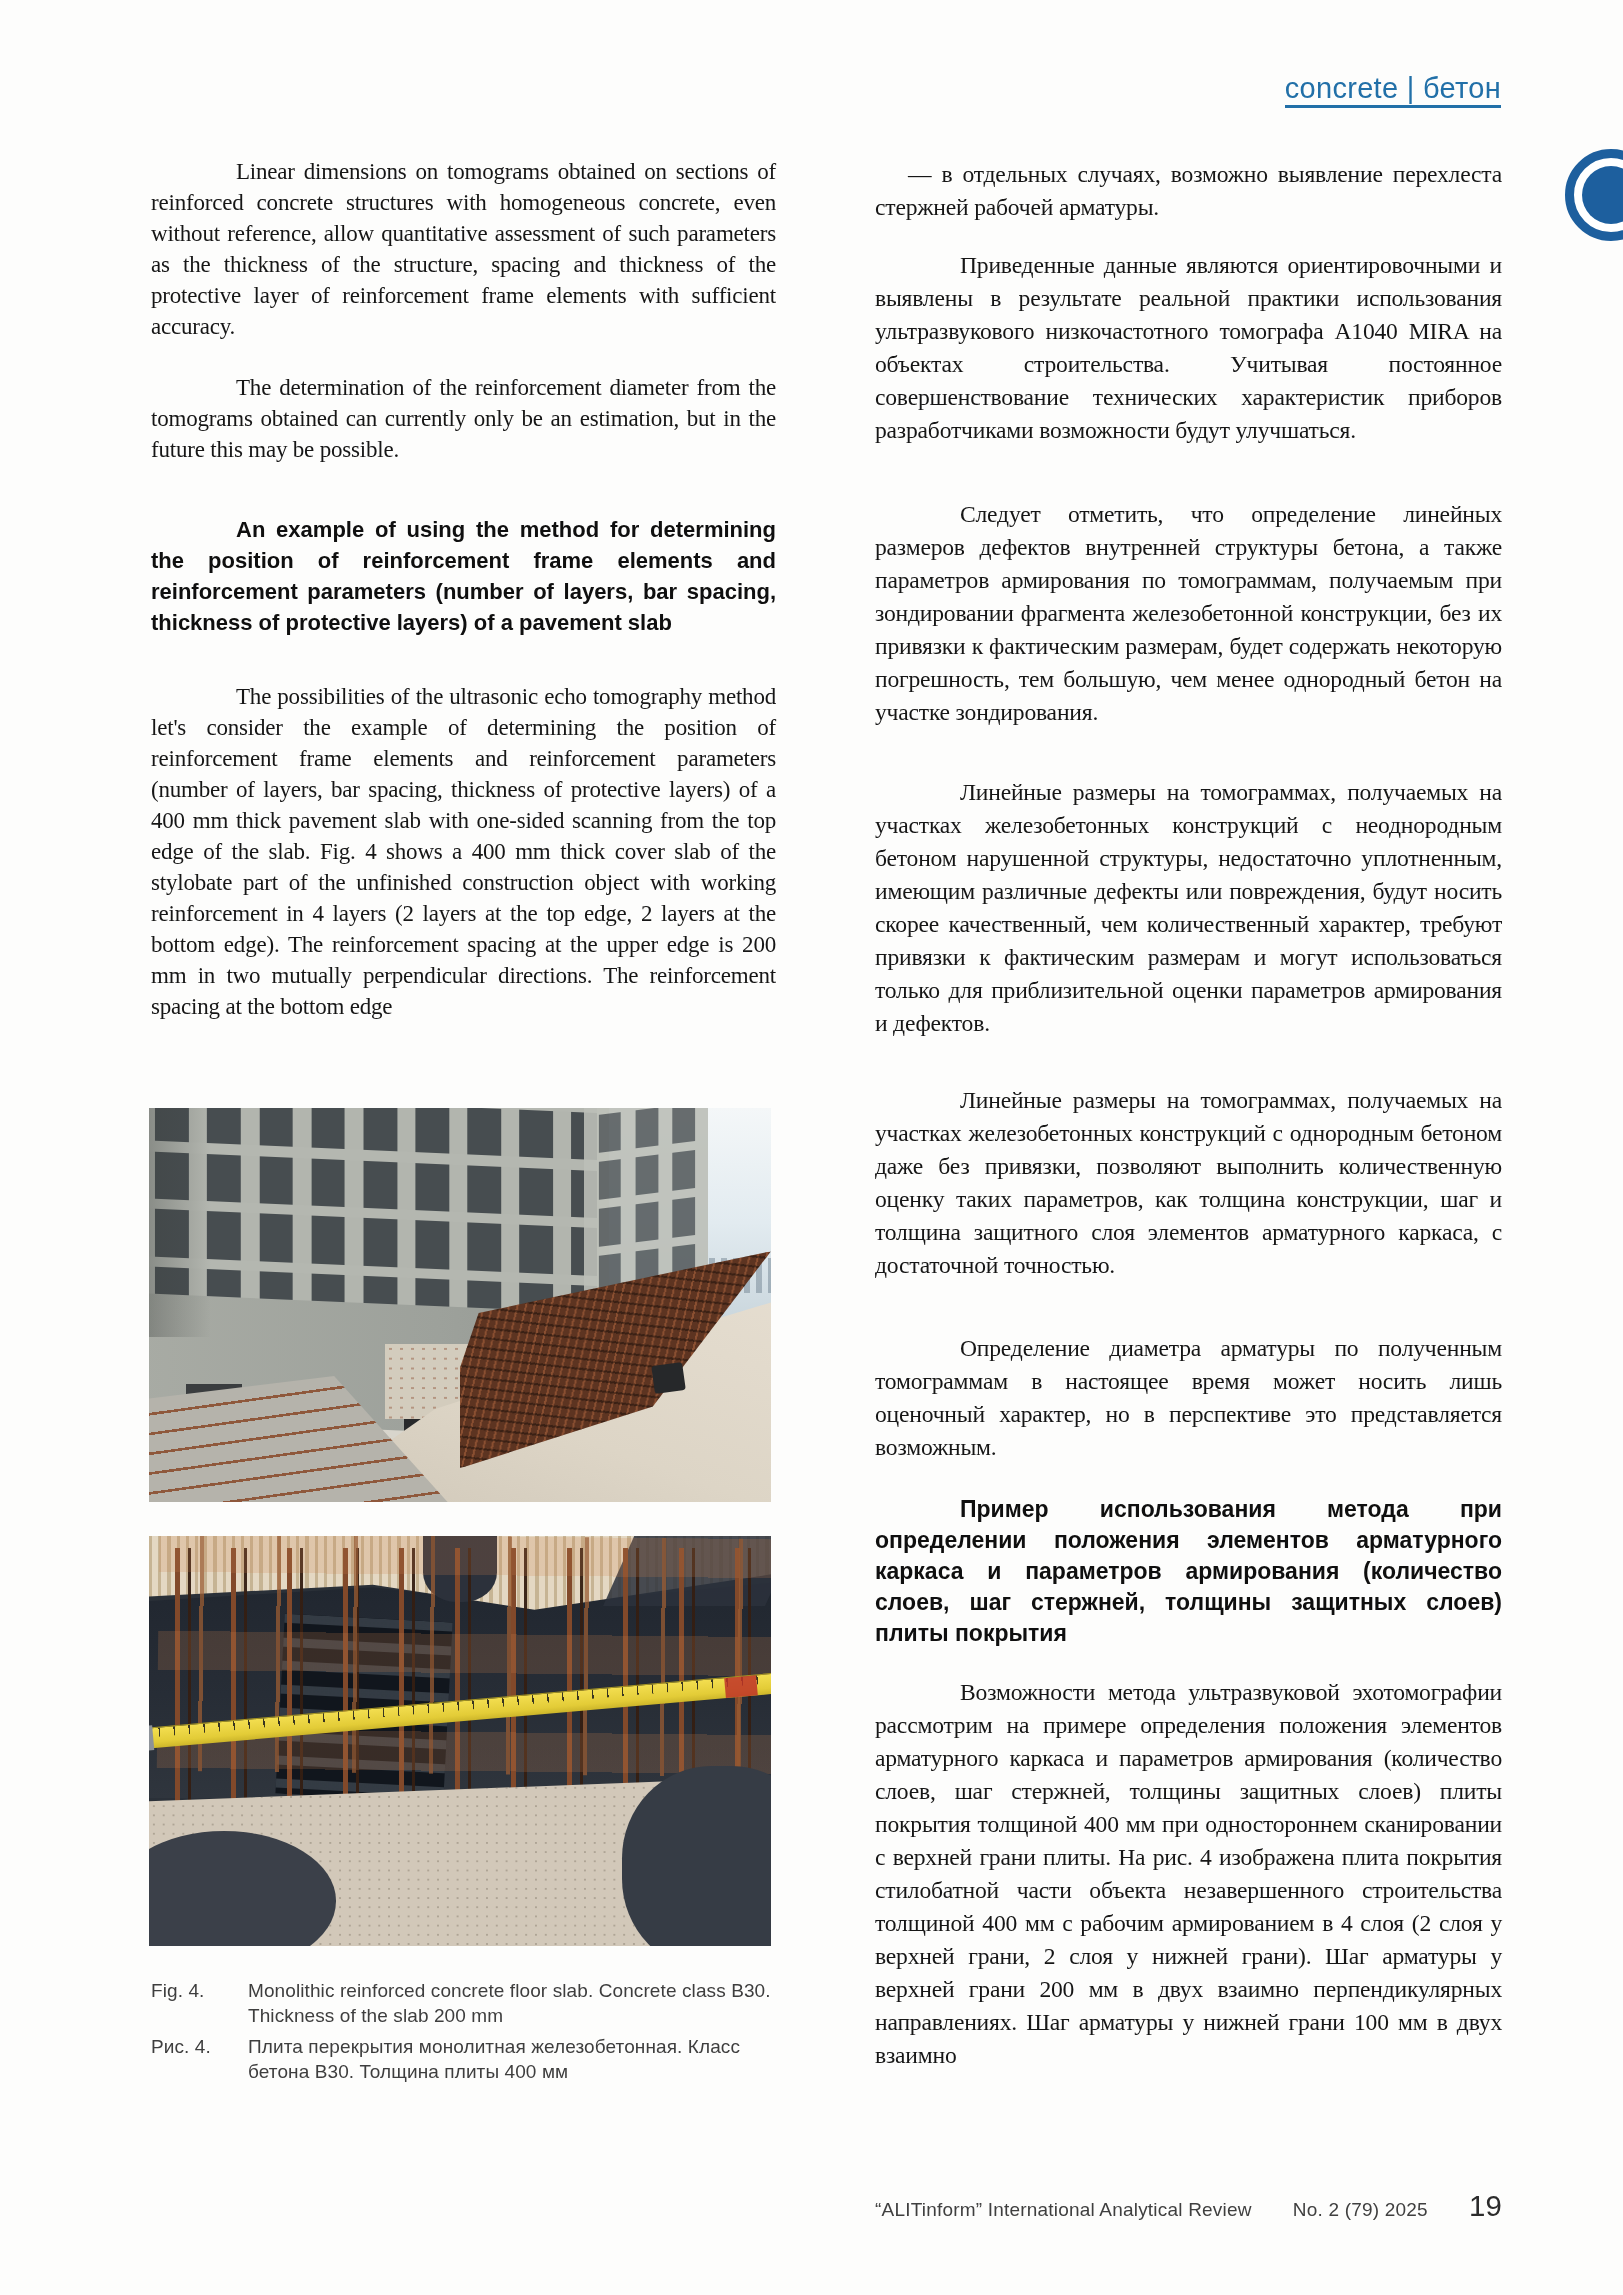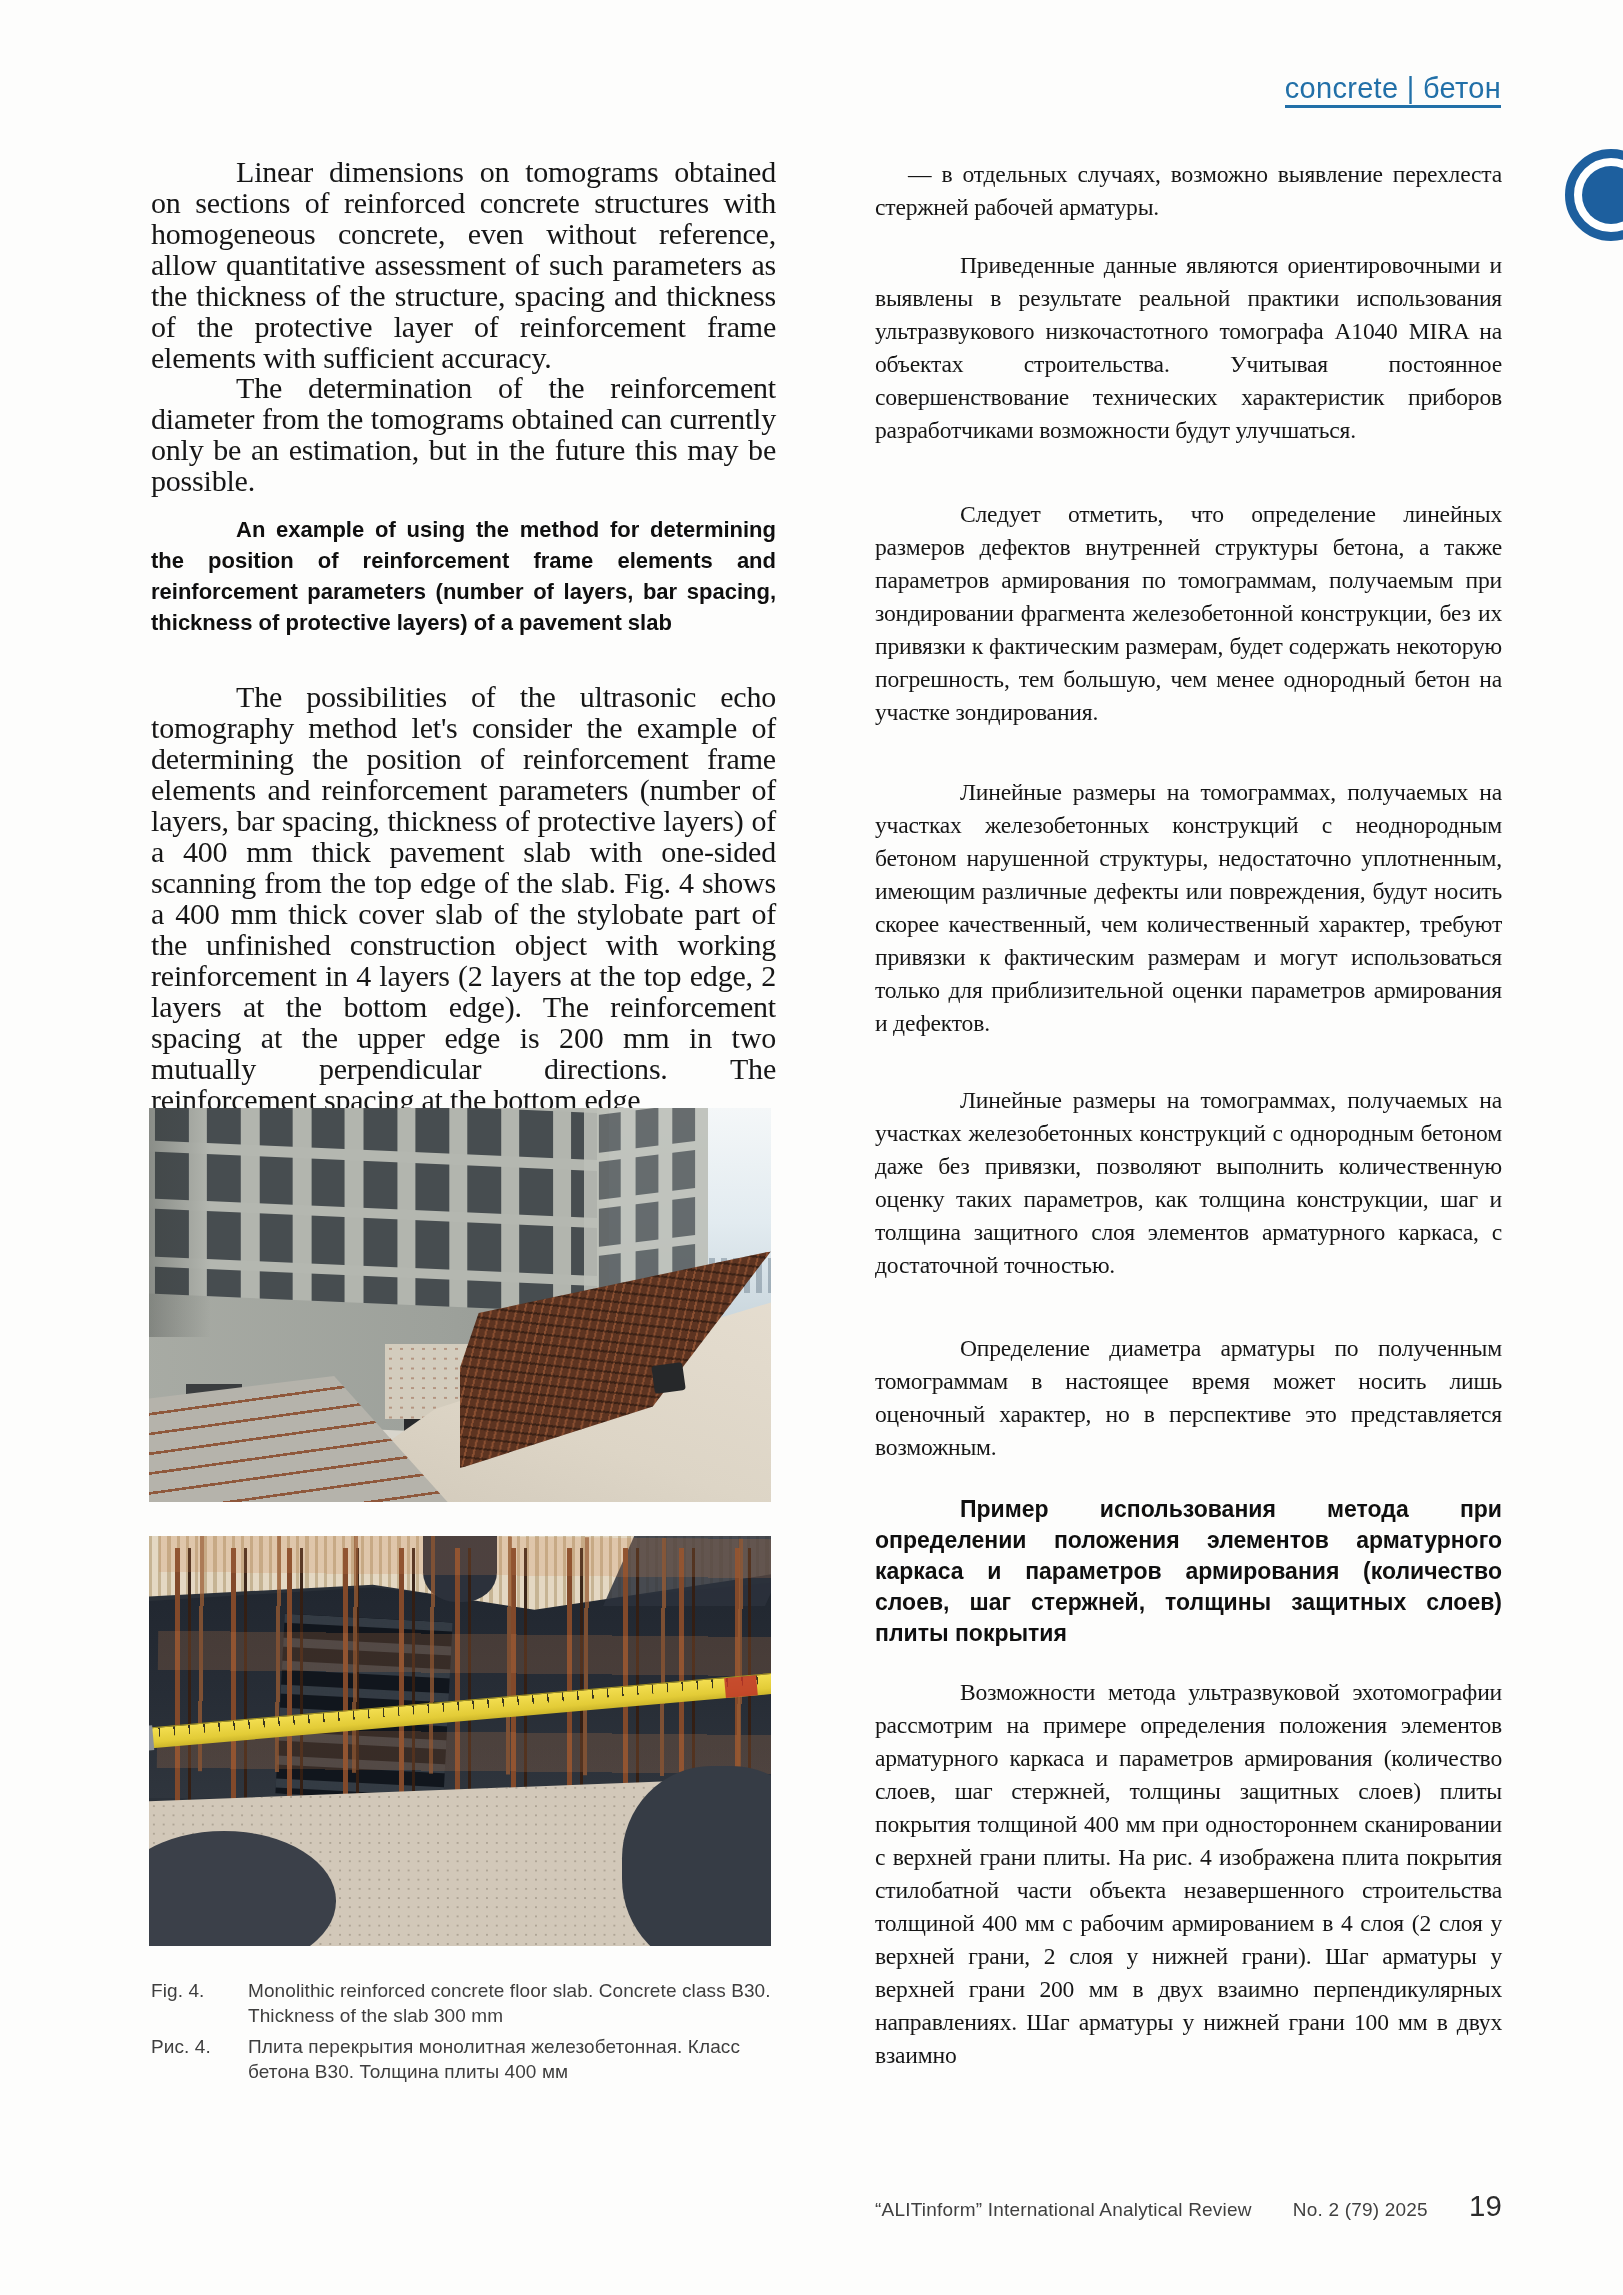--- a/index.html
+++ b/index.html
@@ -24,21 +24,21 @@
     width:92px;height:92px;border-radius:50%;
     border:9.8px solid #1d5f9e;background:#ffffff;
     box-sizing:border-box;
   }
   .brand-circle .inner{
     position:absolute;left:50%;top:50%;transform:translate(-50%,-50%);
     width:58px;height:58px;border-radius:50%;background:#1d5f9e;
   }
   
   .tb{position:absolute;text-align:justify;}
-  .col-l{left:151px;width:625px;font-size:30px;line-height:31px;letter-spacing:-0.2px;}
+  .col-l{left:151px;width:625px;font-size:23px;line-height:31px;letter-spacing:-0.2px;}
   .col-r{left:875px;width:627px;font-size:23.6px;line-height:33px;letter-spacing:-0.2px;}
   .ind{text-indent:85px;}
   .ind-sm{text-indent:33px;}
   .hd{
     font-family:"Liberation Sans","DejaVu Sans",sans-serif;
     font-weight:bold;color:#0f0f0f;
     font-size:22px;line-height:31px;letter-spacing:0;
   }
   .hd-r{font-size:23px;line-height:31px;}
   
@@ -178,21 +178,21 @@
     <div class="abs p2-shadowL"></div>
     <div class="abs p2-shadowR"></div>
     <div class="abs p2-tape">
       <div class="abs p2-tape-end"></div>
       <div class="abs p2-tape-red"></div>
     </div>
   </div>
 
   <div class="caption" style="top:1978px;">
     <div class="cap-label">Fig. 4.</div>
-    <div class="cap-text">Monolithic reinforced concrete floor slab. Concrete class B30. Thickness of the slab 300 mm</div>
+    <div class="cap-text">Monolithic reinforced concrete floor slab. Concrete class B30. Thickness of the slab 200 mm</div>
   </div>
   <div class="caption" style="top:2034px;">
     <div class="cap-label">Рис. 4.</div>
     <div class="cap-text">Плита перекрытия монолитная железобетонная. Класс бетона B30. Толщина плиты 400 мм</div>
   </div>
 
   <div class="tb col-r ind-sm" style="top:158px;">— в отдельных случаях, возможно выявление перехлеста стержней рабочей арматуры.</div>
   <div class="tb col-r ind" style="top:249px;">Приведенные данные являются ориентировочными и выявлены в результате реальной практики использования ультразвукового низкочастотного томографа А1040 MIRA на объектах строительства. Учитывая постоянное совершенствование технических характеристик приборов разработчиками возможности будут улучшаться.</div>
   <div class="tb col-r ind" style="top:498px;">Следует отметить, что определение линейных размеров дефектов внутренней структуры бетона, а также параметров армирования по томограммам, получаемым при зондировании фрагмента железобетонной конструкции, без их привязки к фактическим размерам, будет содержать некоторую погрешность, тем большую, чем менее однородный бетон на участке зондирования.</div>
   <div class="tb col-r ind" style="top:776px;">Линейные размеры на томограммах, получаемых на участках железобетонных конструкций с неоднородным бетоном нарушенной структуры, недостаточно уплотненным, имеющим различные дефекты или повреждения, будут носить скорее качественный, чем количественный характер, требуют привязки к фактическим размерам и могут использоваться только для приблизительной оценки параметров армирования и дефектов.</div>

